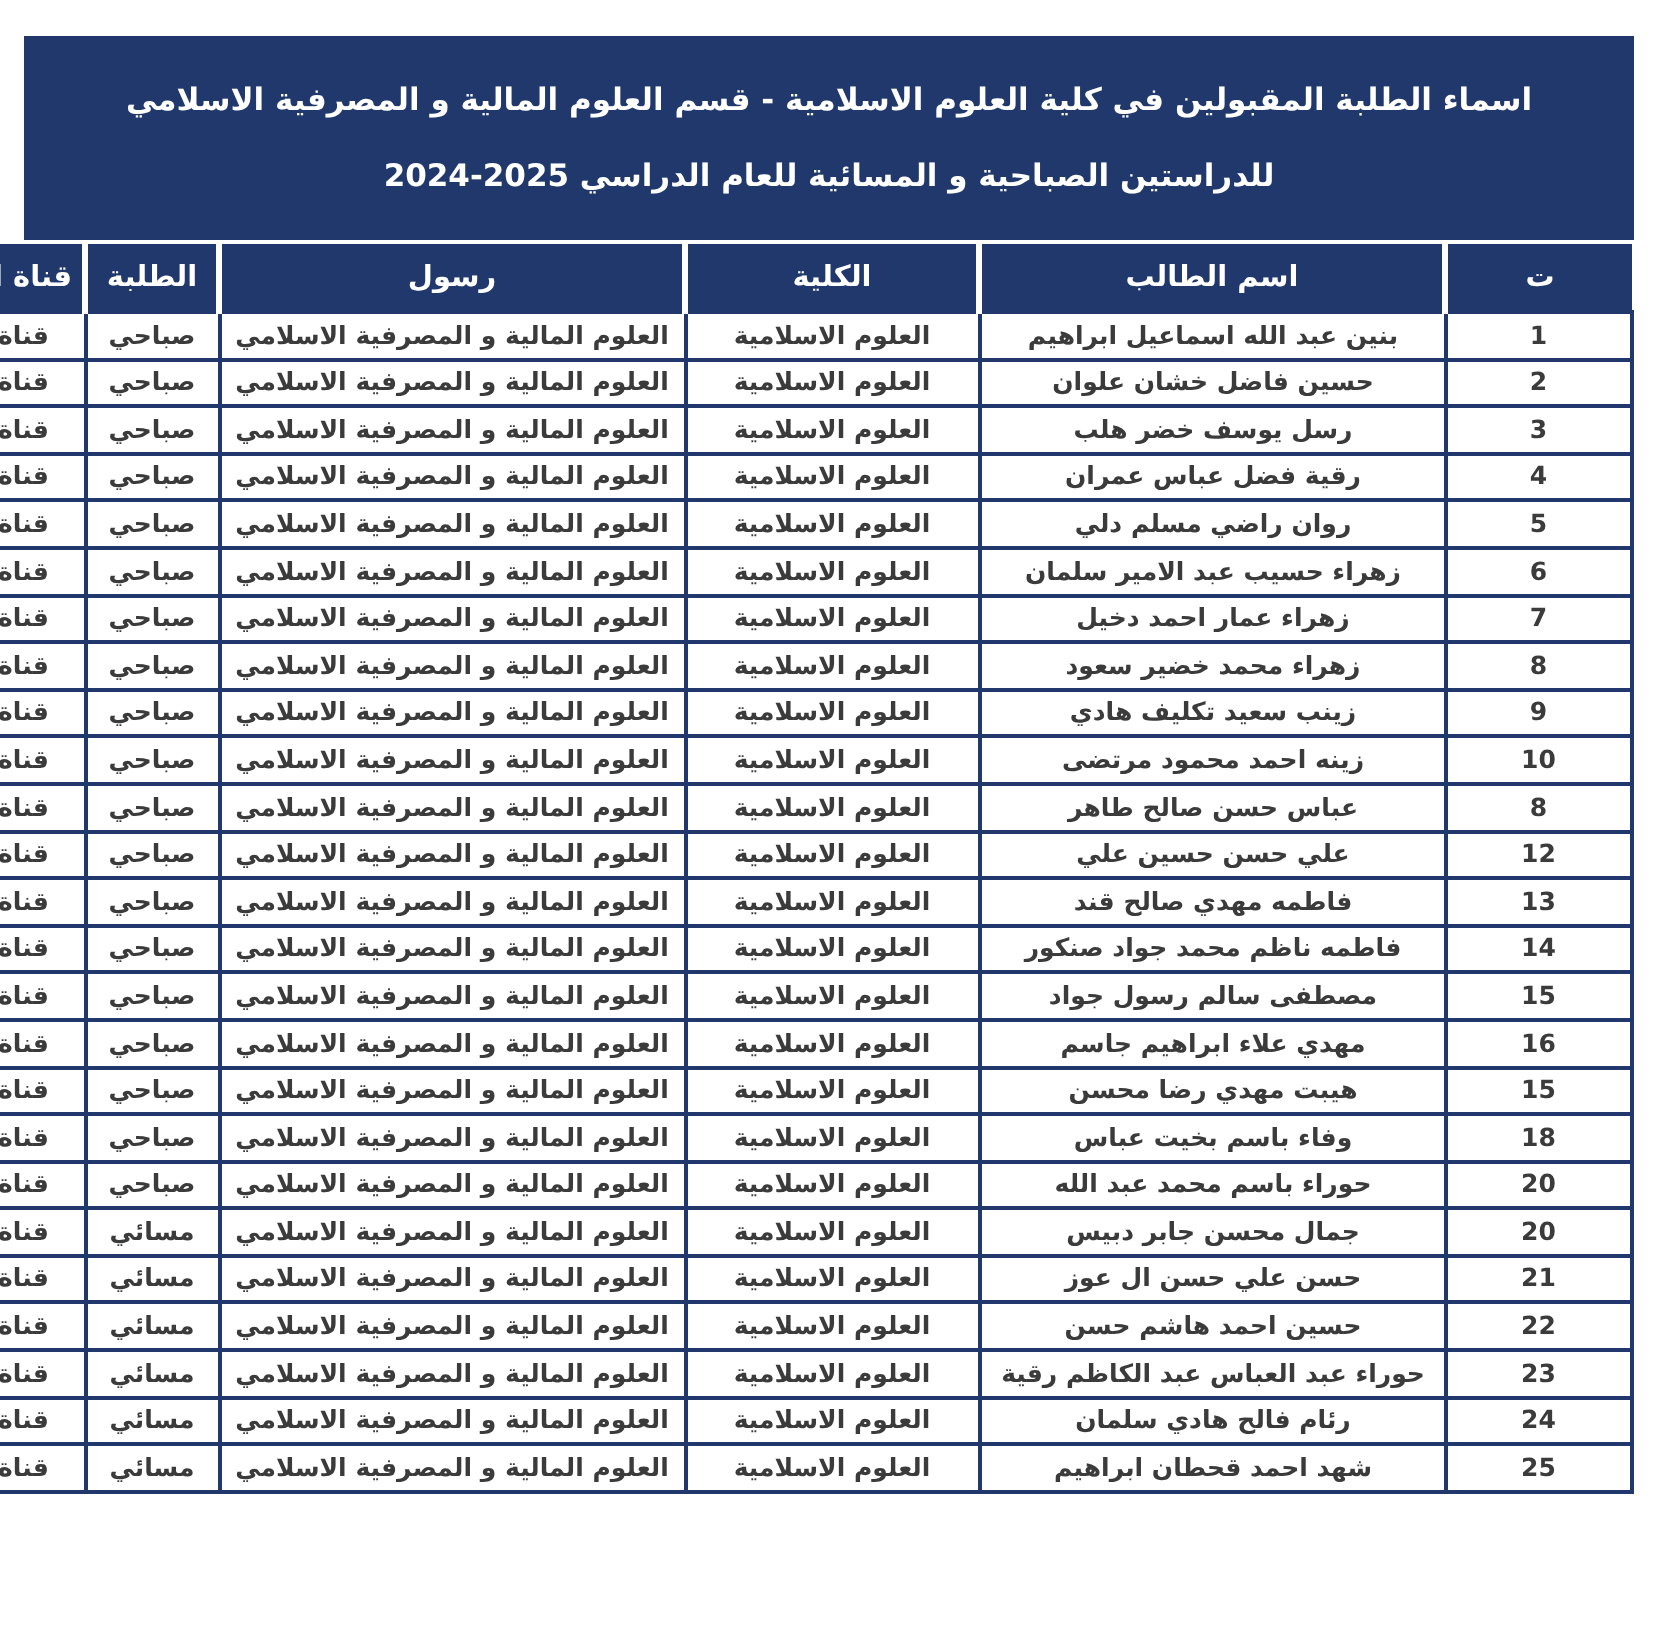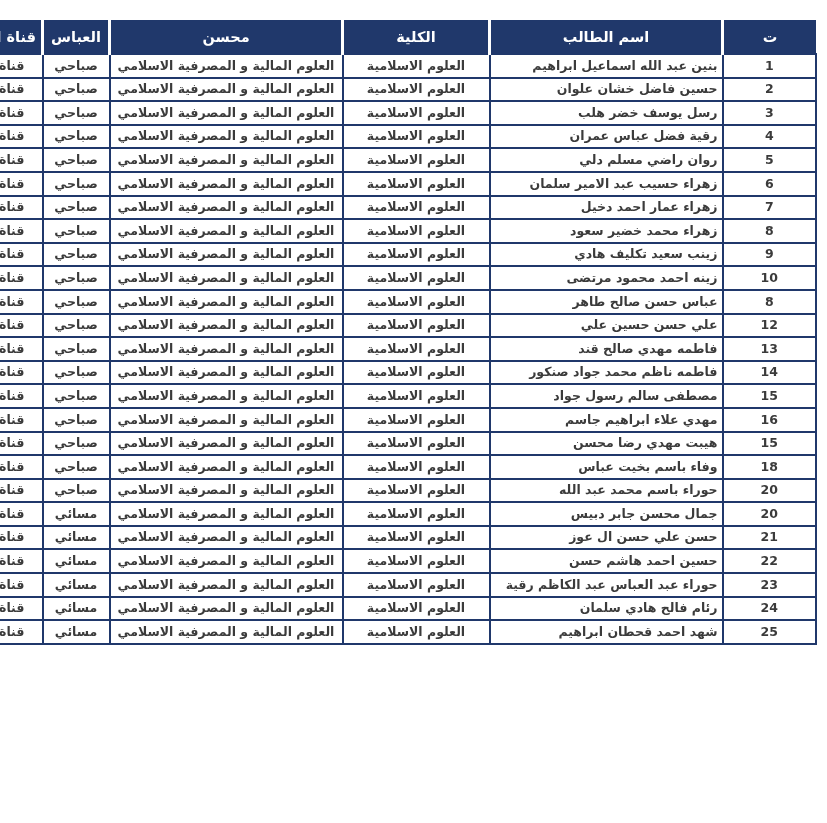--- a/index.html
+++ b/index.html
@@ -60,41 +60,42 @@
     font-size: 12.5px;
     height: 21.6px;
     padding: 0 5px;
     text-align: center;
     vertical-align: middle;
     line-height: 1.15;
     overflow: hidden;
     white-space: nowrap;
     box-sizing: content-box;
   }
-  table.students td.col-name { text-align: right; padding-right: 4px; }
+  table.students td.col-name { padding-right: 4px; }
   .col-no      { width: 84px;  }
   .col-name    { width: 222px; }
   .col-college { width: 136px; }
   .col-dept    { width: 222px; }
   .col-study   { width: 56px;  }
   .col-channel { width: 85px;  }
 </style>
 </head>
 <body>
 
 <div class="doc">
+  <div class="title-banner">اسماء الطلبة المقبولين في كلية العلوم الاسلامية - قسم العلوم المالية و المصرفية الاسلامي للدراستين الصباحية و المسائية للعام الدراسي 2025-2024</div>
 
   <table class="students">
     <thead>
       <tr>
           <th class="col-no">ت</th>
           <th class="col-name">اسم الطالب</th>
           <th class="col-college">الكلية</th>
-          <th class="col-dept">محسن</th>
-          <th class="col-study">العباس</th>
+          <th class="col-dept">رسول</th>
+          <th class="col-study">الطلبة</th>
           <th class="col-channel">قناة القبول</th>
         </tr>
     </thead>
     <tbody>
         <tr>
           <td class="col-no">1</td>
           <td class="col-name">بنين عبد الله اسماعيل ابراهيم</td>
           <td class="col-college">العلوم الاسلامية</td>
           <td class="col-dept">العلوم المالية و المصرفية الاسلامي</td>
           <td class="col-study">صباحي</td>

